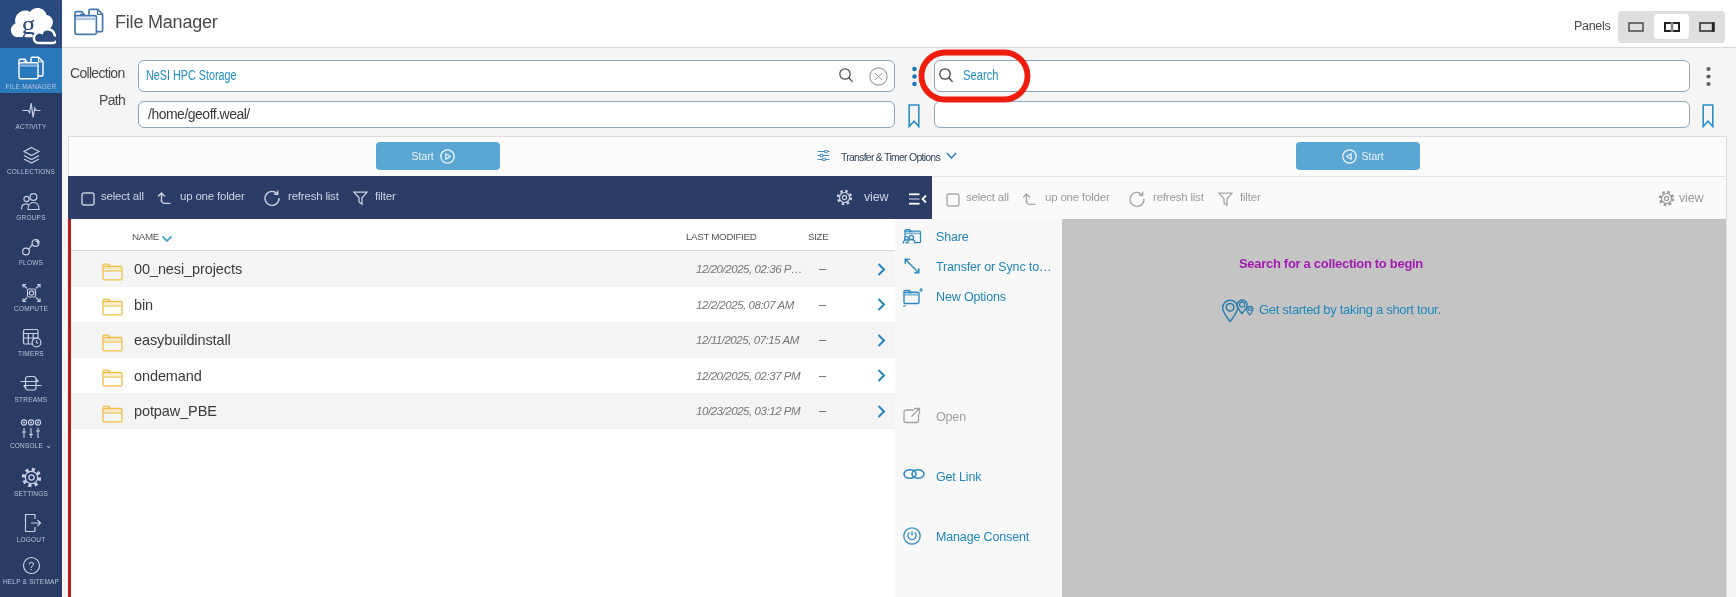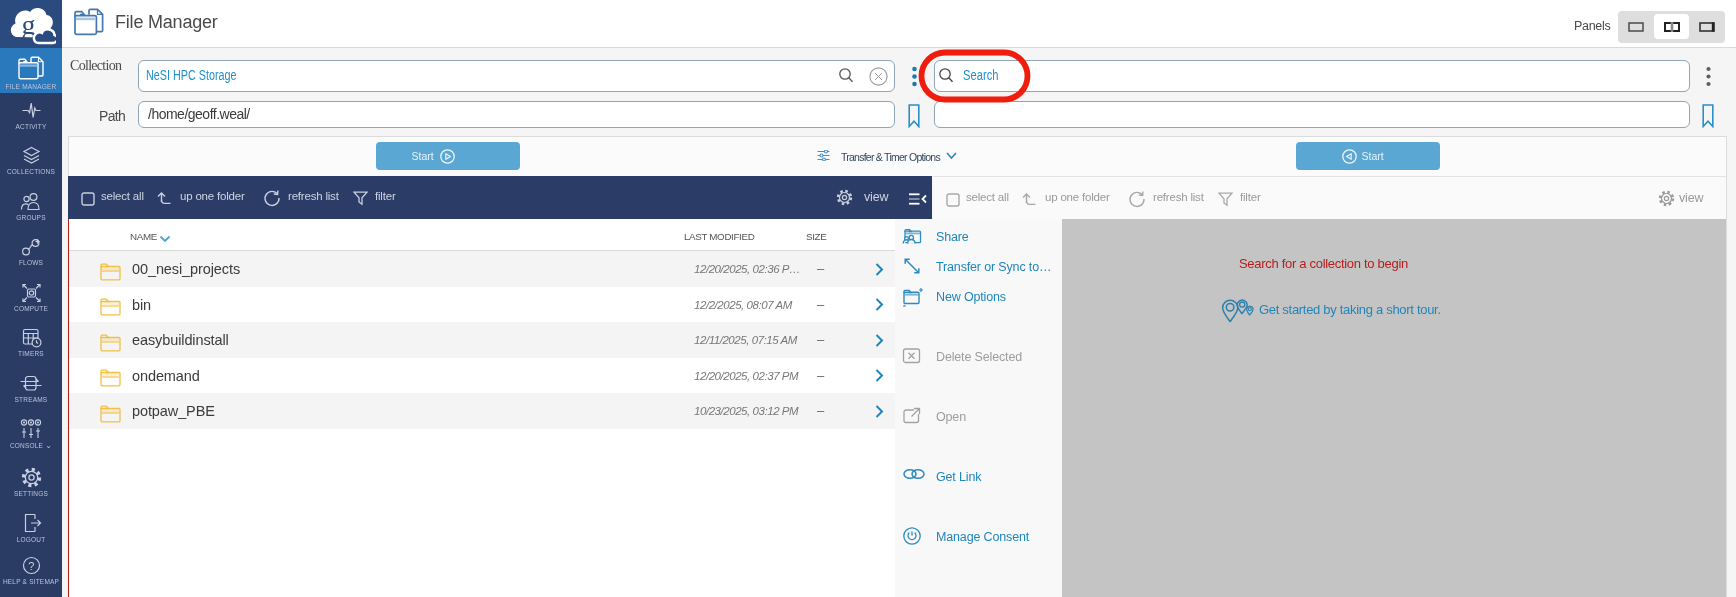--- a/index.html
+++ b/index.html
@@ -22,31 +22,31 @@
   .pbtn { position:absolute; top:0; width:35px; height:32px; }
   .pbtn.sel { background:#ffffff; border-radius:4px; top:3px; height:25px; }
 
   
   .rowlabel { color:#4a4a4a; font-size:14px; letter-spacing:-0.7px; }
   .inputbox { position:absolute; background:#ffffff; border:1px solid #8fa6b8; border-radius:6px; }
   .inputtext { position:absolute; font-size:13.5px; }
 
   
   #options-strip { left:68px; top:136px; width:1659px; height:40px; background:#fbfbfb; border:1px solid #dcdcdc; border-bottom:none; }
-  .startbtn { position:absolute; top:142px; width:144px; height:28px; background:#5ba7d4; border-radius:4px; color:#eaf2f9; font-size:10.5px; }
+  .startbtn { position:absolute; top:142px; width:124px; height:28px; background:#5ba7d4; border-radius:4px; color:#eaf2f9; font-size:10.5px; }
 
   
   #toolbar-left { left:68px; top:176px; width:864px; height:43px; background:#2b3c67; }
   #toolbar-right { left:933px; top:176px; width:794px; height:43px; background:#fafafa; border-top:1px solid #e3e3e3; border-right:1px solid #dcdcdc; }
   .tbtext { position:absolute; font-size:11.5px; letter-spacing:-0.2px; }
   #toolbar-left .tbtext { color:#ccd3e2; }
   #toolbar-right .tbtext { color:#9a9a9a; }
 
   
-  #filelist { left:68px; top:219px; width:864px; height:378px; background:#ffffff; border-left:1px solid #b91c1c;text-align:center; }
+  #filelist { left:68px; top:219px; width:864px; height:378px; background:#ffffff; border-left:3px solid #b91c1c;text-align:center; }
   #colhdr { position:absolute; left:0; top:0; width:827px; height:32px; background:#ffffff; border-bottom:1px solid #d9d9d9; }
   .colname { position:absolute; font-size:9.8px; color:#555555; letter-spacing:-0.35px; }
   .frow { position:absolute; left:0; width:827px; height:35.5px; }
   .frow.odd { background:#f4f4f4; }
   .fname { position:absolute; left:63px; top:10px; font-size:14.5px; color:#3b3b3b; letter-spacing:-0.1px; }
   .fdate { position:absolute; left:625px; top:12px; font-size:11.5px; font-style:italic; color:#777777; letter-spacing:-0.45px; }
   .fdash { position:absolute; left:748px; top:10px; font-size:13px; color:#666666; }
 
   .ffolder { position:absolute; left:31px; top:10.5px; }
   .fchev { position:absolute; left:806px; top:11.5px; }
@@ -209,22 +209,22 @@
   <svg class="abs" style="left:46px; top:11px;" width="16" height="10" viewBox="0 0 16 10">
       <rect x="1" y="1" width="14" height="8" fill="none" stroke="#222222" stroke-width="2"></rect>
       <line x1="8" y1="0" x2="8" y2="10" stroke="#888888" stroke-width="2.6"></line>
     </svg>
   <svg class="abs" style="left:81px; top:11px;" width="16" height="10" viewBox="0 0 16 10">
       <rect x="1" y="1" width="14" height="8" fill="none" stroke="#3c3c3c" stroke-width="1.7"></rect>
       <line x1="14" y1="0.4" x2="14" y2="9.6" stroke="#222222" stroke-width="2.4"></line>
     </svg>
 </div>
 
-<div class="abs rowlabel" style="left:70px; top:58px;font-family:Liberation Serif, serif;">Collection</div>
-<div class="abs rowlabel" style="left:99px; top:108px;">Path</div>
+<div class="abs rowlabel" style="left:70px; top:65px;">Collection</div>
+<div class="abs rowlabel" style="left:99px; top:92px;">Path</div>
 
 <div class="inputbox" style="left:138px; top:60px; width:757px; height:32px;"></div>
 <div class="inputtext" style="left:146px; top:67px; color:#2191c9; font-size:14px;"><span style="display:inline-block; transform:scaleX(0.77); transform-origin:0 50%;">NeSI HPC Storage</span></div>
 
 <div class="inputbox" style="left:138px; top:101px; width:757px; height:27px;"></div>
 <div class="inputtext" style="left:148px; top:106px; color:#3b3b3b; font-size:14px; letter-spacing:-0.5px;">/home/geoff.weal/</div>
 
 <div class="inputbox" style="left:934px; top:60px; width:756px; height:32px;"></div>
 <div class="inputtext" style="left:963px; top:67px; color:#2191c9; font-size:14px;"><span style="display:inline-block; transform:scaleX(0.8); transform-origin:0 50%;">Search</span></div>
 
@@ -452,21 +452,21 @@
     <path d="M10 25.5 C5.6 19.8 2.6 15.7 2.6 11.8 a7.6 7.6 0 0 1 15.2 0 C17.8 15.7 14.6 19.8 10.2 25.5 z"></path>
     <circle cx="10.1" cy="11.2" r="3.8"></circle>
     <path d="M21.8 17.5 C19 13.9 17.2 11.4 17.2 9 a5 5 0 0 1 10 0 C27.2 11.4 24.8 13.9 22 17.5 z" stroke-width="1.4"></path>
     <circle cx="22.2" cy="8.6" r="2.6" stroke-width="1.3"></circle>
     <path d="M29.6 19 C27.9 16.7 26.7 15.1 26.7 13.5 a3.2 3.2 0 0 1 6.4 0 C33.1 15.1 31.4 16.7 29.7 19 z" stroke-width="1.2"></path>
     <circle cx="29.9" cy="13.3" r="1.5" stroke-width="1.1"></circle>
   </g>
 </svg>
 
 <div id="graypanel" class="abs"></div>
-<div class="abs" style="left:1239px; top:256px; font-size:13px; color:#b91c1c; letter-spacing:-0.3px;">Search for a collection to begin</div>
+<div class="abs" style="left:1239px; top:256px; font-size:13px; color:#a21caf; letter-spacing:-0.3px;font-weight:bold;">Search for a collection to begin</div>
 <div class="abs" style="left:1259px; top:302px; font-size:13px; color:#1f86bc; letter-spacing:-0.3px;">Get started by taking a short tour.</div>
 
 <div id="ctxmenu" class="abs">
   <div class="mitem" style="top:3px;">
       <svg class="micon" width="22" height="22" viewBox="0 0 22 22">
         <g fill="none" stroke="#2e8bbf" stroke-width="1.3">
           <path d="M3 6 V4.6 a1 1 0 0 1 1-1 h3.6 l1.5 1.9 h-2.4"></path>
           <rect x="3" y="5.2" width="15.5" height="11.5" rx="1"></rect>
           <path d="M3.6 7.4 H17.9" stroke-width="1.8" opacity="0.6"></path>
           <circle cx="9.3" cy="11.5" r="2.2" fill="#f8f8f8"></circle>
@@ -492,29 +492,20 @@
         <g fill="none" stroke="#2e8bbf" stroke-width="1.4">
           <path d="M2 7 V5.4 a1 1 0 0 1 1-1 h4.2 l1.7 2.1 h-2.6"></path>
           <rect x="2" y="6.2" width="15" height="11.3" rx="1"></rect>
           <path d="M2.6 8.6 H16.4" stroke-width="2" opacity="0.6"></path>
           <path d="M19 2 v4 M17 4 h4" stroke-width="1.2"></path>
           <path d="M1.5 19 l1.8 1.8 M3.3 19 L1.5 20.8" stroke-width="1"></path>
         </g>
       </svg>
       <span class="mtext mblue">New Options</span>
     </div>
-  <div class="mitem" style="top:123px;">
-      <svg class="micon" width="20" height="20" viewBox="0 0 20 20">
-        <g fill="none" stroke="#a2a2a2" stroke-width="1.3">
-          <rect x="1.5" y="3" width="16" height="13.5" rx="2"></rect>
-          <path d="M6.5 6.7 l6 6 M12.5 6.7 l-6 6"></path>
-        </g>
-      </svg>
-      <span class="mtext mgray">Delete Selected</span>
-    </div>
   <div class="mitem" style="top:183px;">
       <svg class="micon" width="20" height="20" viewBox="0 0 20 20">
         <g fill="none" stroke="#a2a2a2" stroke-width="1.3">
           <path d="M12 4 H4 a2 2 0 0 0-2 2 v8.5 a2 2 0 0 0 2 2 h10.5 a2 2 0 0 0 2-2 V8"></path>
           <path d="M9.5 10.5 L17.5 2.5 m-5.5 0 h5.5 v5.5"></path>
         </g>
       </svg>
       <span class="mtext mgray">Open</span>
     </div>
   <div class="mitem" style="top:243px;">

